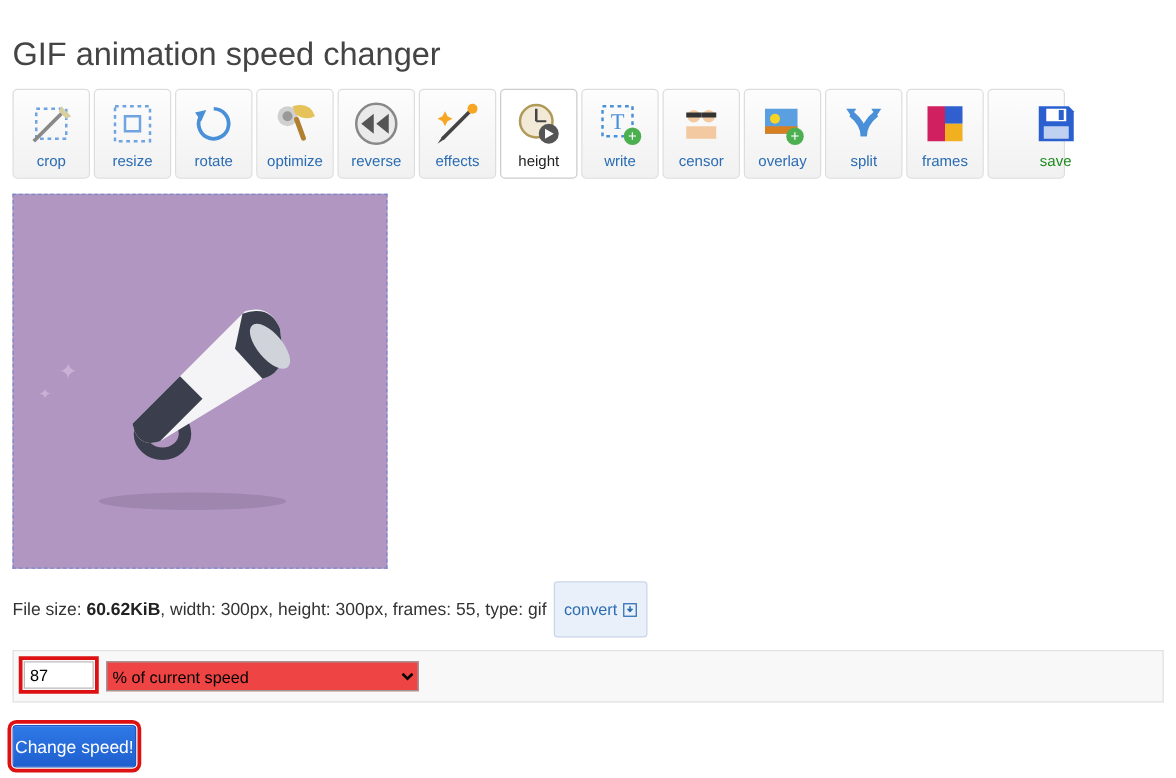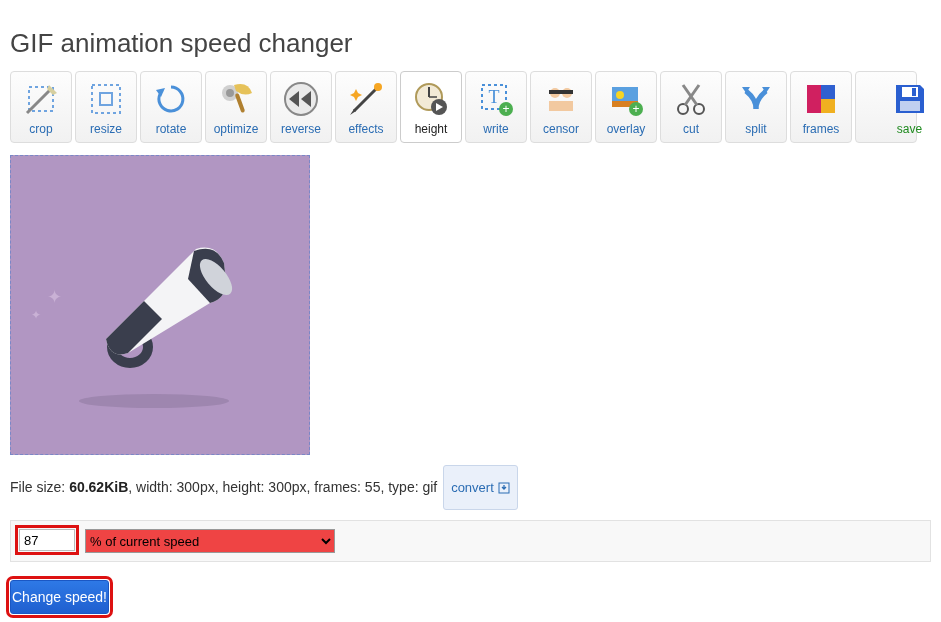--- a/index.html
+++ b/index.html
@@ -244,31 +244,20 @@
           <rect x="6" y="22" width="26" height="6" fill="#d88020"></rect>
           <circle cx="30" cy="30" r="7" fill="#4caf50"></circle>
           <text x="30" y="34" font-size="12" text-anchor="middle" fill="#fff">+</text>
         </svg>
     </span>
     <span class="lbl">overlay</span>
   </div>
   <div class="tool">
     <span class="iconwrap">
       <svg width="40" height="40" viewBox="0 0 40 40">
-          <circle cx="12" cy="30" r="5" fill="none" stroke="#555" stroke-width="2"></circle>
-          <circle cx="28" cy="30" r="5" fill="none" stroke="#555" stroke-width="2"></circle>
-          <path d="M14 26 L28 6" stroke="#888" stroke-width="3"></path>
-          <path d="M26 26 L12 6" stroke="#888" stroke-width="3"></path>
-        </svg>
-    </span>
-    <span class="lbl">cut</span>
-  </div>
-  <div class="tool">
-    <span class="iconwrap">
-      <svg width="40" height="40" viewBox="0 0 40 40">
           <path d="M20 30 Q20 20 10 12" stroke="#4a90d9" stroke-width="5" fill="none"></path>
           <path d="M20 30 Q20 20 30 12" stroke="#4a90d9" stroke-width="5" fill="none"></path>
           <polygon points="6,8 14,8 10,14" fill="#4a90d9"></polygon>
           <polygon points="26,8 34,8 30,14" fill="#4a90d9"></polygon>
         </svg>
     </span>
     <span class="lbl">split</span>
   </div>
   <div class="tool">
     <span class="iconwrap">

